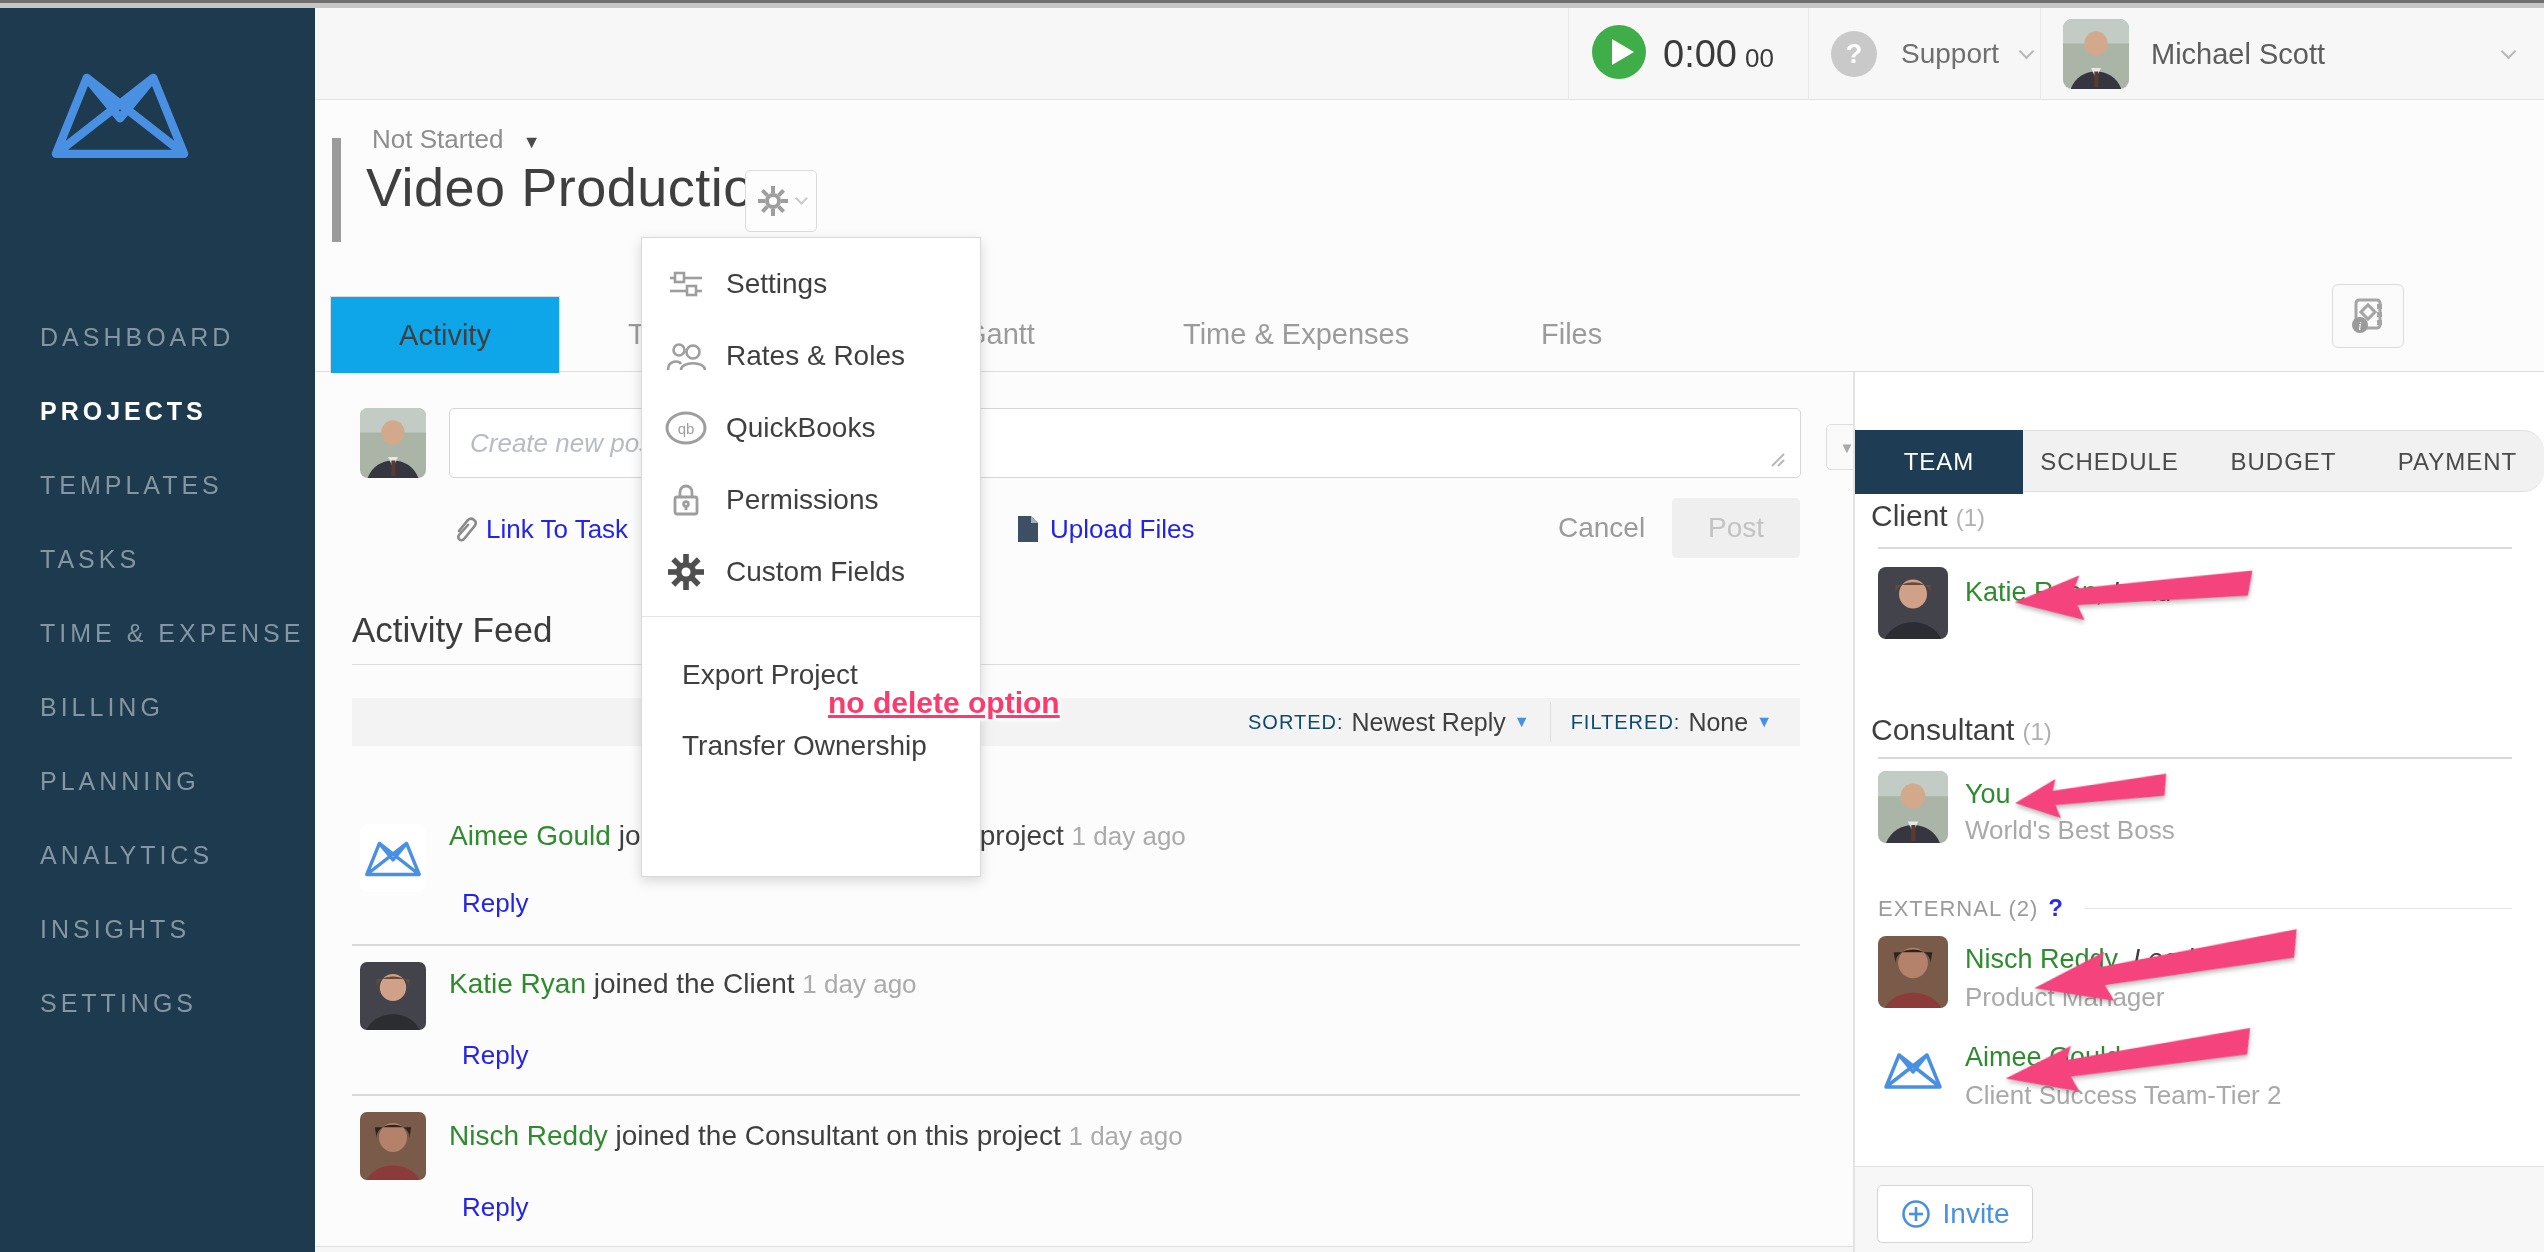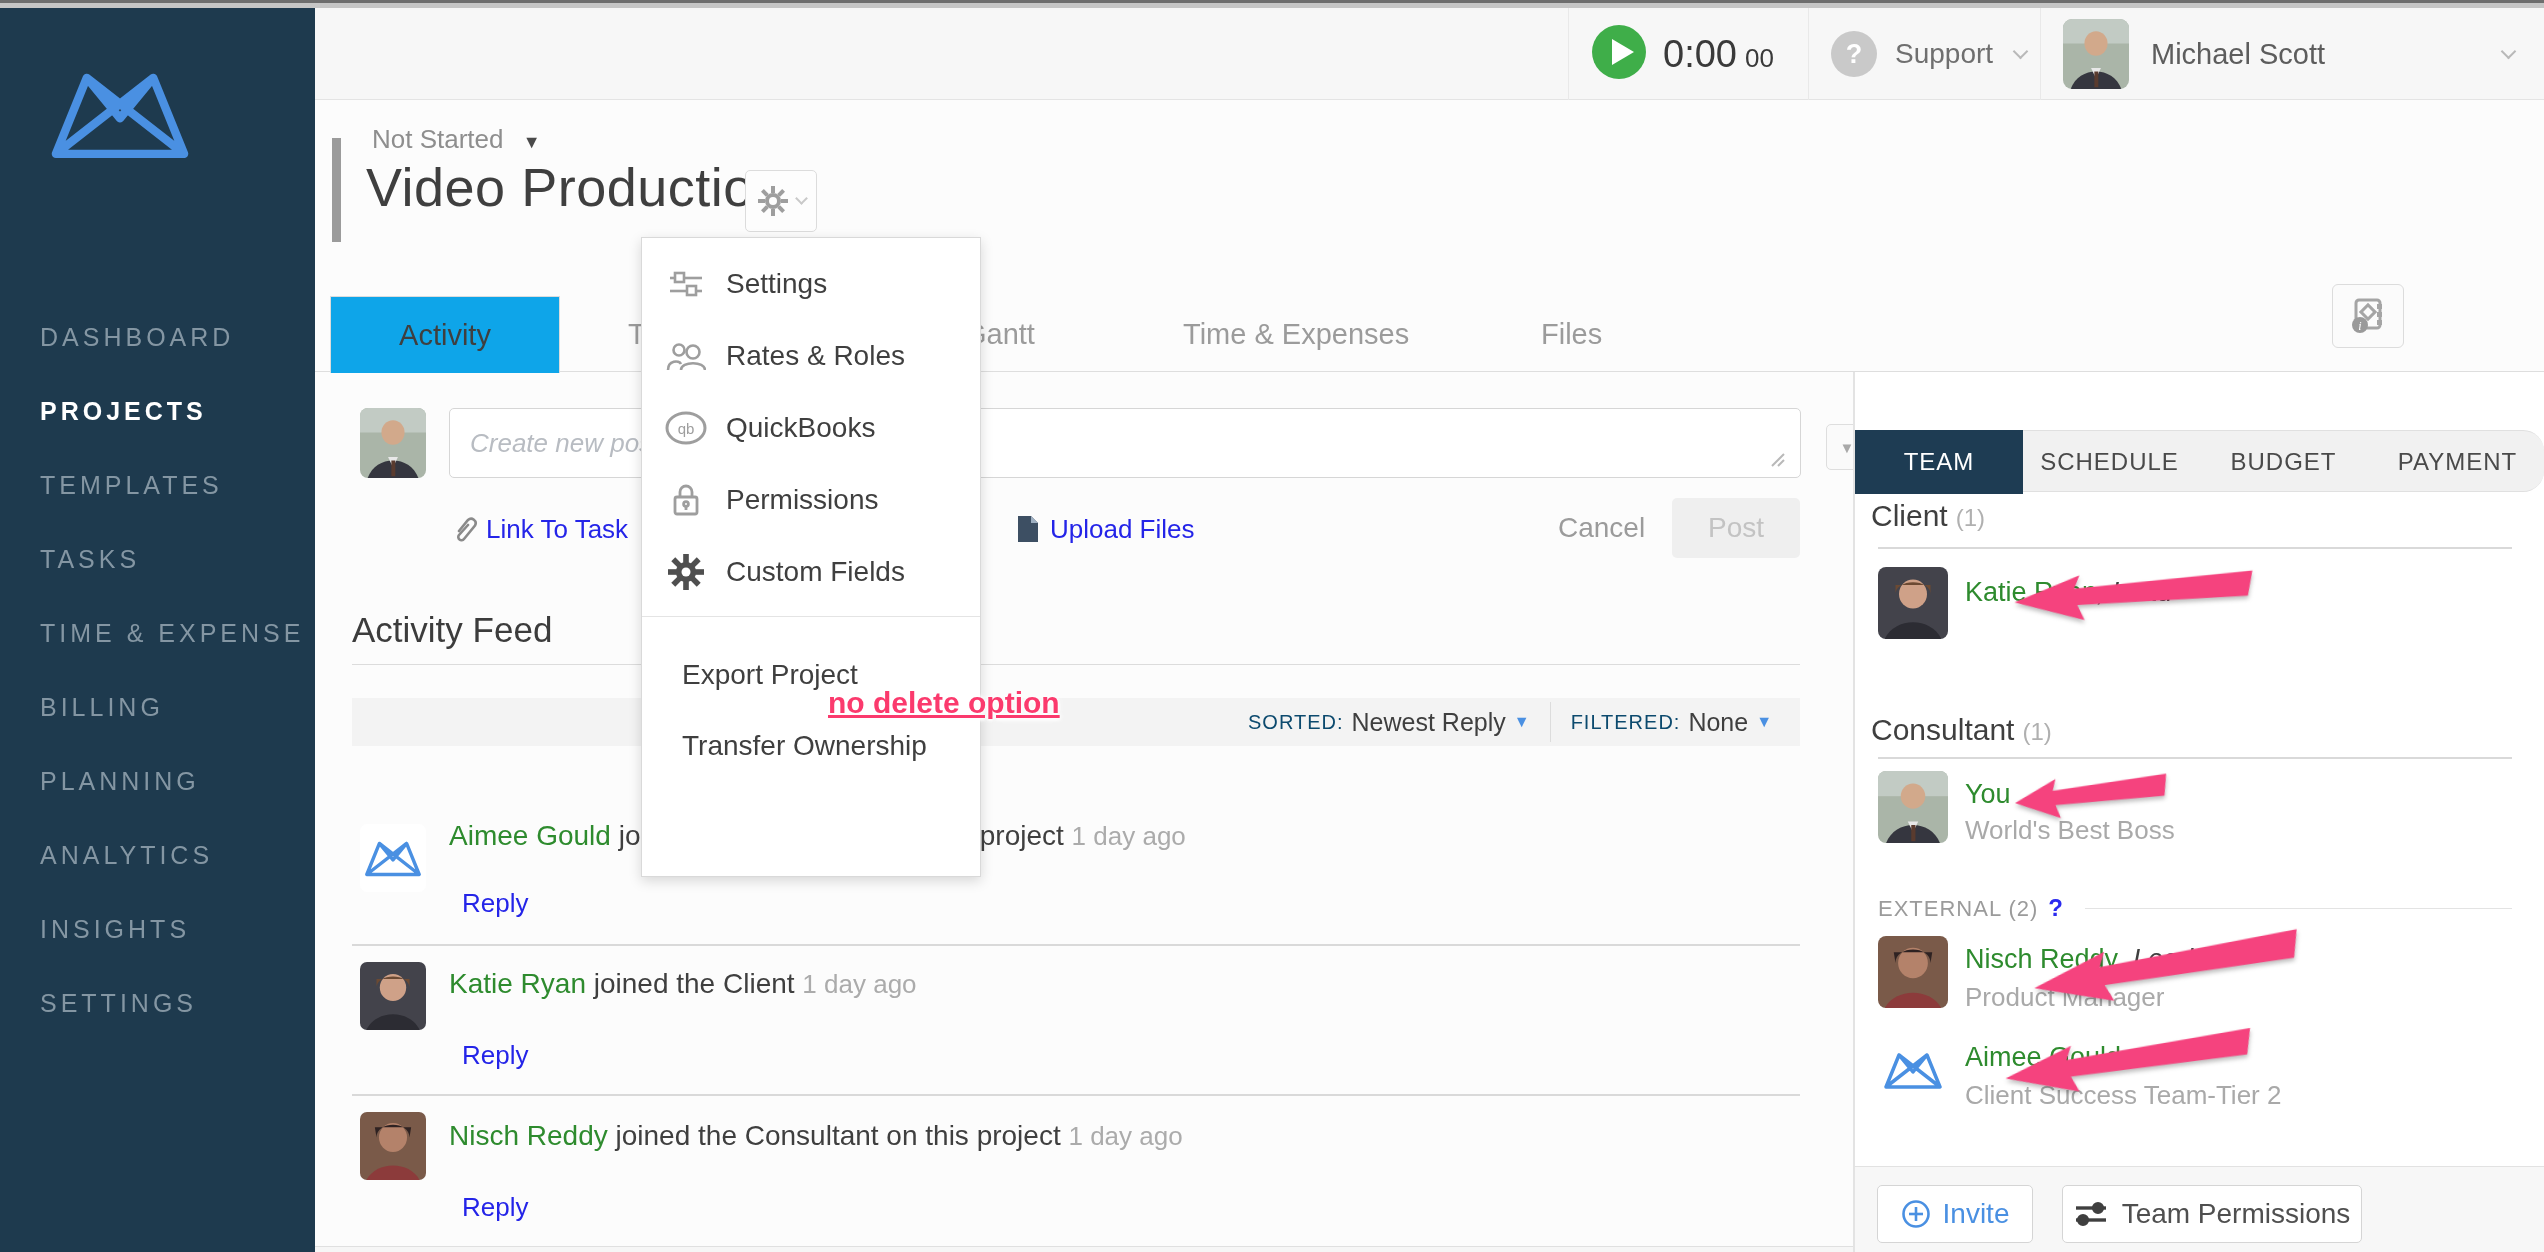--- a/index.html
+++ b/index.html
@@ -187,21 +187,21 @@
       <svg width="56" height="56" viewBox="0 0 56 56">
           <circle cx="28" cy="28" r="27" fill="#3fae49"></circle>
           <polygon points="21,15 43,28 21,41" fill="#ffffff"></polygon>
         </svg>
     </span>
     <span style="margin-left:16px; font-size:38px; color:#3a3a3a;">0:00</span>
     <span style="margin-left:8px; margin-top:8px; font-size:26px; color:#3a3a3a;">00</span>
   </div>
   <div class="tb-sec" style="left:1493px; width:232px;">
     <span style="margin-left:22px; width:46px; height:46px; border-radius:50%; background:#c9c9c9; color:#fff; font-size:27px; font-weight:bold; display:flex; align-items:center; justify-content:center;">?</span>
-    <span style="margin-left:18px; font-size:28px; color:#6f6f6f;">Support</span>
+    <span style="margin-left:24px; font-size:28px; color:#6f6f6f;">Support</span>
     <span class="chev" style="margin-left:22px;"></span>
   </div>
   <div class="tb-sec" style="left:1725px; width:504px;">
     <span style="margin-left:22px; width:66px; height:70px; border-radius:9px; overflow:hidden; display:inline-block;">
       <svg width="66" height="70" viewBox="0 0 40 40" preserveAspectRatio="none">
           <use href="#av-michael"></use>
         </svg>
     </span>
     <span style="margin-left:22px; font-size:29px; color:#5d5d5d;">Michael Scott</span>
     <span class="chev" style="position:absolute; right:30px;"></span>
@@ -475,31 +475,20 @@
 
   <div id="panel-footer">
     <button id="invite-btn">
       <svg width="30" height="30" viewBox="0 0 30 30">
         <circle cx="15" cy="15" r="12.5" fill="none" stroke="#4a90e2" stroke-width="2.6"></circle>
         <line x1="15" y1="8" x2="15" y2="22" stroke="#4a90e2" stroke-width="2.6"></line>
         <line x1="8" y1="15" x2="22" y2="15" stroke="#4a90e2" stroke-width="2.6"></line>
       </svg>
       <span>Invite</span>
     </button>
-    <button id="team-perm-btn">
-      <svg width="34" height="30" viewBox="0 0 34 30">
-        <g stroke="#3f3f3f" stroke-width="3.4" fill="#3f3f3f">
-          <line x1="2" y1="9" x2="32" y2="9"></line>
-            <circle cx="24" cy="9" r="4.4" fill="#3f3f3f"></circle>
-          <line x1="2" y1="21" x2="32" y2="21"></line>
-            <circle cx="9" cy="21" r="4.4" fill="#3f3f3f"></circle>
-        </g>
-      </svg>
-      <span>Team Permissions</span>
-    </button>
   </div>
 </aside>
 <div id="panel-vline" class="abs"></div>
 
 <svg class="pink-arrow" style="left:2010px; top:568px; transform:rotate(-4deg);" width="250" height="52" viewBox="0 0 120 44" preserveAspectRatio="none">
   <path d="M2,22 L34,3 L31,14 L117,9 L114,30 L32,28 L35,41 Z" fill="#f5437e"></path>
 </svg>
 <svg class="pink-arrow" style="left:2012px; top:772px; transform:rotate(-6deg);" width="160" height="46" viewBox="0 0 120 44" preserveAspectRatio="none">
   <path d="M2,22 L34,3 L31,14 L117,9 L114,30 L32,28 L35,41 Z" fill="#f5437e"></path>
 </svg>

